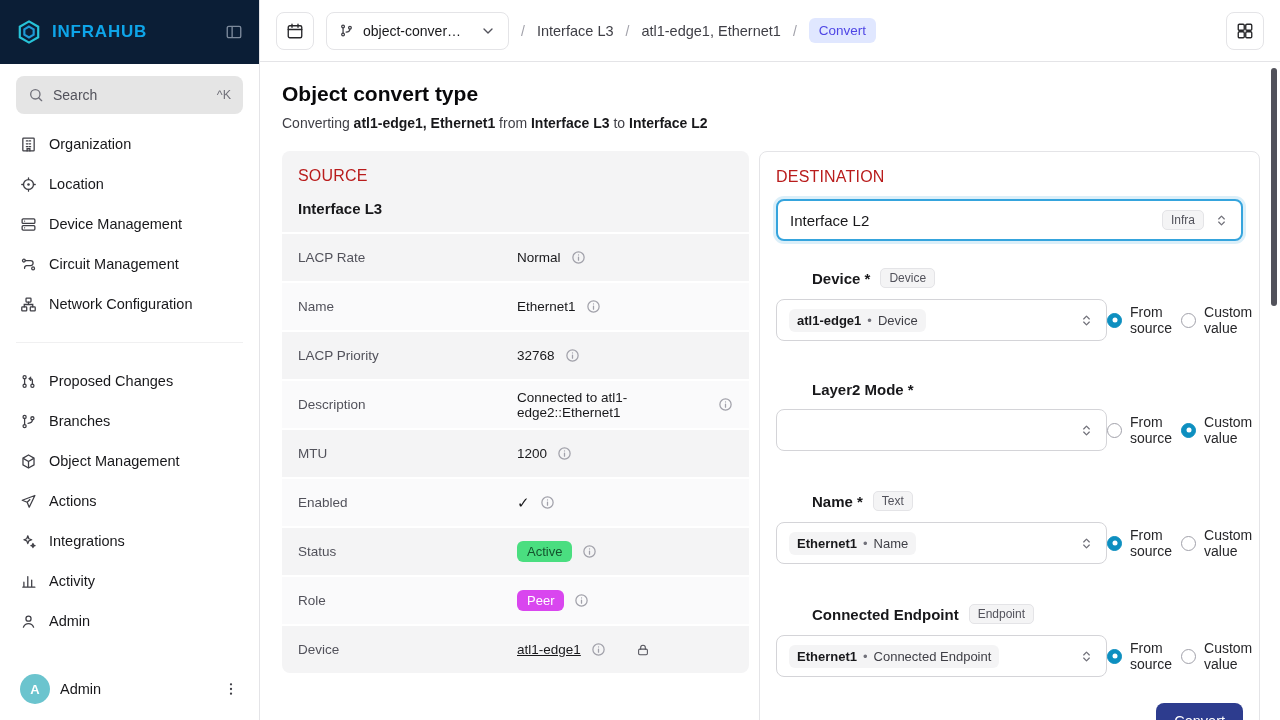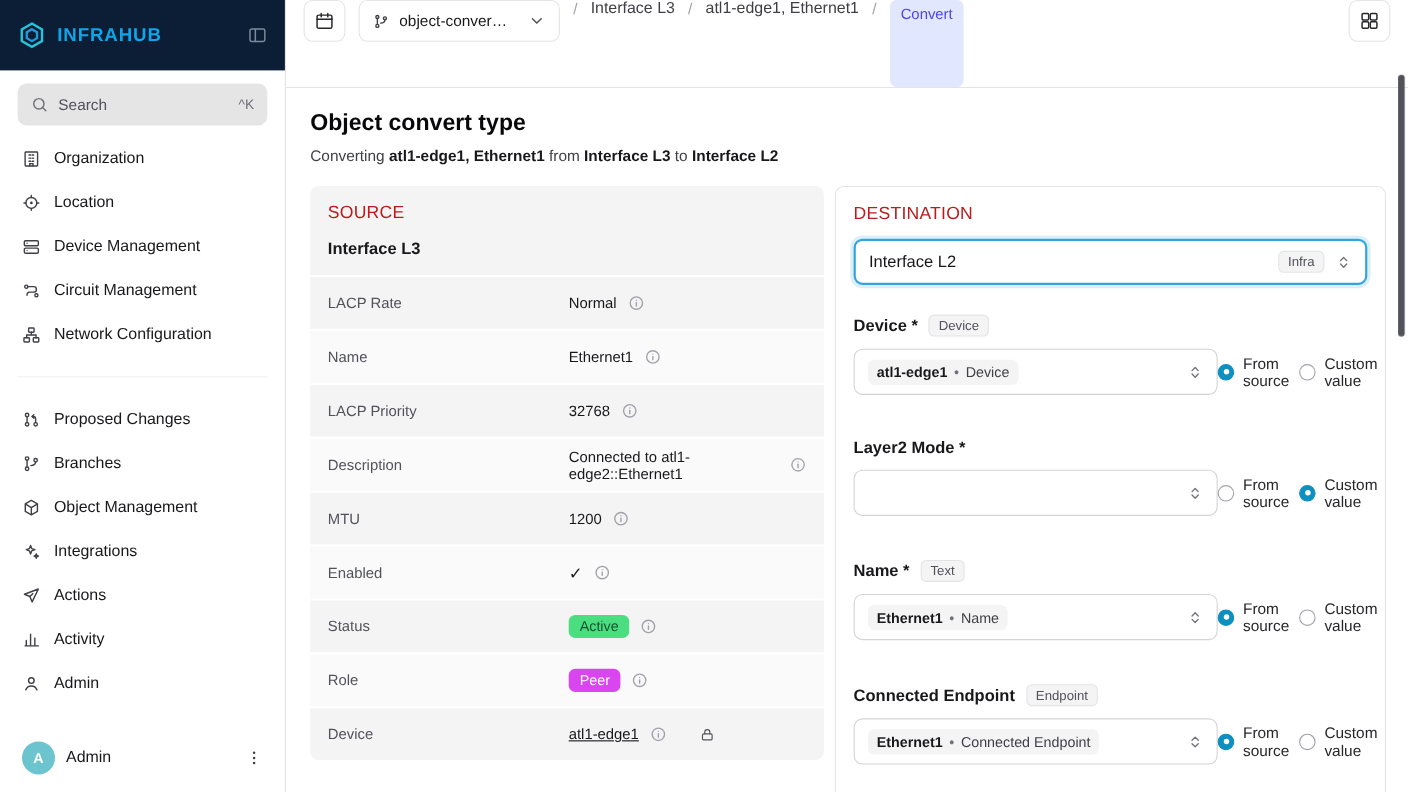--- a/index.html
+++ b/index.html
@@ -24,22 +24,22 @@
   .nav-ic { display:flex; color:#3f3f46; flex:none; }
   .nav-divider { height:1px; background:#f0f0f1; margin:18px 8px; }
   .sidebar-footer { margin-top:auto; display:flex; align-items:center; gap:10px; padding:16px 20px; }
   .avatar { width:30px; height:30px; border-radius:50%; background:#6bc4ce; color:#fff;
             display:flex; align-items:center; justify-content:center; font-size:13px; font-weight:700; flex:none; }
   .footer-name { font-size:14.5px; font-weight:500; flex:1; }
   .kebab-btn { border:none; background:none; color:#3f3f46; display:flex; cursor:pointer; }
 
   
   .main { flex:1; min-width:0; display:flex; flex-direction:column; background:#fff; }
-  .topbar { height:80px; flex:none; border-bottom:1px solid #e4e4e7; display:flex;
-            gap:12px; padding:0 16px; }
+  .topbar { height:62px; flex:none; border-bottom:1px solid #e4e4e7; display:flex;
+            align-items:center; gap:12px; padding:0 16px; }
   .icon-btn { width:38px; height:38px; flex:none; border:1px solid #e4e4e7; border-radius:8px;
               background:#fff; display:flex; align-items:center; justify-content:center;
               color:#27272a; cursor:pointer; }
   .branch-select { height:38px; border:1px solid #e4e4e7; border-radius:8px; background:#fff;
                    display:flex; align-items:center; gap:9px; padding:0 12px; cursor:pointer; }
   .branch-ic { display:flex; color:#3f3f46; }
   .branch-label { font-size:14px; font-weight:500; white-space:nowrap; max-width:120px; overflow:hidden; }
   .branch-chev { display:flex; color:#52525b; margin-left:10px; }
   .crumb-sep { color:#a1a1aa; font-size:14px; }
   .crumb { color:#3f3f46; font-size:14.5px; text-decoration:none; cursor:pointer; }
@@ -81,21 +81,21 @@
                    border-radius:8px; display:flex; align-items:center; gap:10px; padding:0 12px;
                    background:#fff; cursor:pointer; }
   .schema-value { flex:1; font-size:15px; font-weight:500; }
   .badge-gray { background:#f4f4f5; border:1px solid #e4e4e7; color:#52525b; font-size:12px;
                 padding:2px 8px; border-radius:5px; white-space:nowrap; }
   .stepper { display:flex; color:#71717a; flex:none; }
 
   .field { margin-top:40px; }
   .field:first-of-type { margin-top:27px; }
   .field-label-row { display:flex; align-items:center; gap:10px; margin-bottom:11px; }
-  .field-label { font-size:15px; font-weight:700; }
+  .field-label { font-size:15px; font-weight:700;margin-left:36px; }
   .field-row { display:flex; align-items:center; }
   .select { flex:0 0 331px; height:42px; border:1px solid #d4d4d8; border-radius:8px;
             background:#fff; display:flex; align-items:center; padding:0 12px; cursor:pointer; }
   .select .stepper { margin-left:auto; }
   .pill { background:#f4f4f5; border-radius:6px; padding:4px 8px; display:flex;
           align-items:center; gap:6px; font-size:13px; white-space:nowrap; }
   .pill-main { font-weight:700; color:#18181b; }
   .pill-dot { color:#71717a; }
   .pill-sfx { color:#3f3f46; }
   .radios { margin-left:auto; display:flex; flex-direction:row; gap:9px; padding-right:2px; }
@@ -229,34 +229,34 @@
             <svg width="17" height="17" viewBox="0 0 24 24" fill="none" stroke="currentColor" stroke-width="1.8" stroke-linejoin="round">
               <path d="M12 2.8l7.8 4.4v9.6L12 21.2l-7.8-4.4V7.2z"></path>
               <path d="M12 12L4.6 7.6M12 12l7.4-4.4M12 12v8.8"></path>
             </svg>
           </span>
         <span>Object Management</span>
       </div>
       <div class="nav-item">
         <span class="nav-ic">
             <svg width="17" height="17" viewBox="0 0 24 24" fill="none" stroke="currentColor" stroke-width="1.8" stroke-linejoin="round">
+              <path d="M21 3.5L3.2 10.2l6.9 2.9 2.9 6.9L21 3.5z"></path>
+              <path d="M10.1 13.1l4.3-4.3"></path>
+            </svg>
+          </span>
+        <span>Actions</span>
+      </div>
+      <div class="nav-item">
+        <span class="nav-ic">
+            <svg width="17" height="17" viewBox="0 0 24 24" fill="none" stroke="currentColor" stroke-width="1.8" stroke-linejoin="round">
               <path d="M11 4l1.5 4.1L16.5 9.5l-4 1.5L11 15l-1.5-4-4-1.5 4-1.4L11 4z"></path>
               <path d="M18.3 14.8l.8 2.1 2.1.8-2.1.8-.8 2.1-.8-2.1-2.1-.8 2.1-.8.8-2.1z"></path>
             </svg>
           </span>
         <span>Integrations</span>
-      </div>
-      <div class="nav-item">
-        <span class="nav-ic">
-            <svg width="17" height="17" viewBox="0 0 24 24" fill="none" stroke="currentColor" stroke-width="1.8" stroke-linejoin="round">
-              <path d="M21 3.5L3.2 10.2l6.9 2.9 2.9 6.9L21 3.5z"></path>
-              <path d="M10.1 13.1l4.3-4.3"></path>
-            </svg>
-          </span>
-        <span>Actions</span>
       </div>
       <div class="nav-item">
         <span class="nav-ic">
             <svg width="17" height="17" viewBox="0 0 24 24" fill="none" stroke="currentColor" stroke-width="1.8" stroke-linecap="round">
               <path d="M5.5 20v-7M11 20V5M16.5 20v-10M4 20h17"></path>
             </svg>
           </span>
         <span>Activity</span>
       </div>
       <div class="nav-item">

